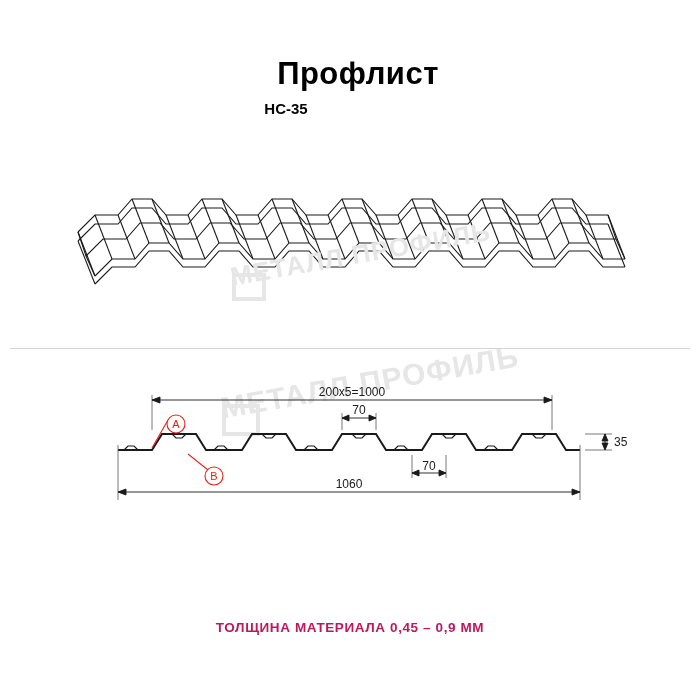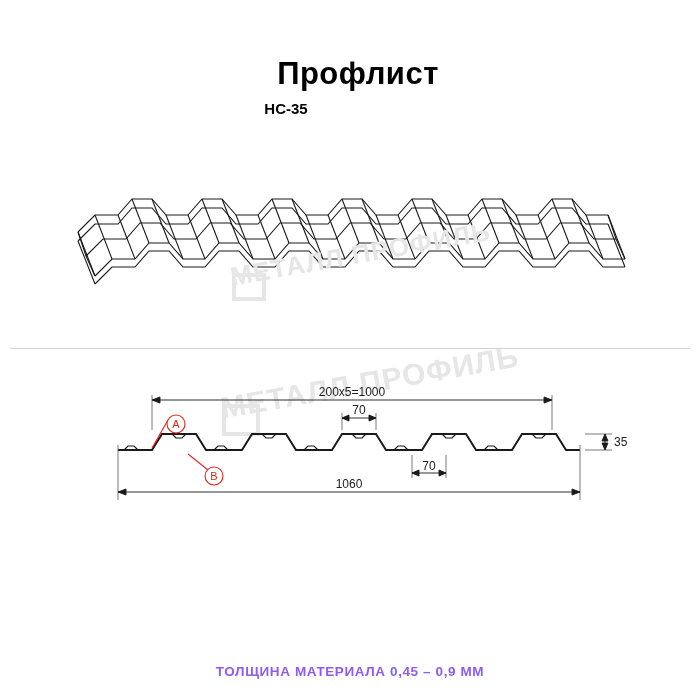--- a/index.html
+++ b/index.html
@@ -53,22 +53,21 @@
   }
   .footer-note {
     position: absolute;
     left: 0;
     top: 620px;
     width: 700px;
     text-align: center;
     font-size: 13.5px;
     font-weight: bold;
     letter-spacing: 0.6px;
-    color: #8b5cf6;
-    margin-top: 44px;
+    color: #be185d;
   }
   svg {
     position: absolute;
     left: 0;
     top: 0;
     overflow: visible;
   }
   .wm {
     position: absolute;
     font-family: "Liberation Sans", sans-serif;

